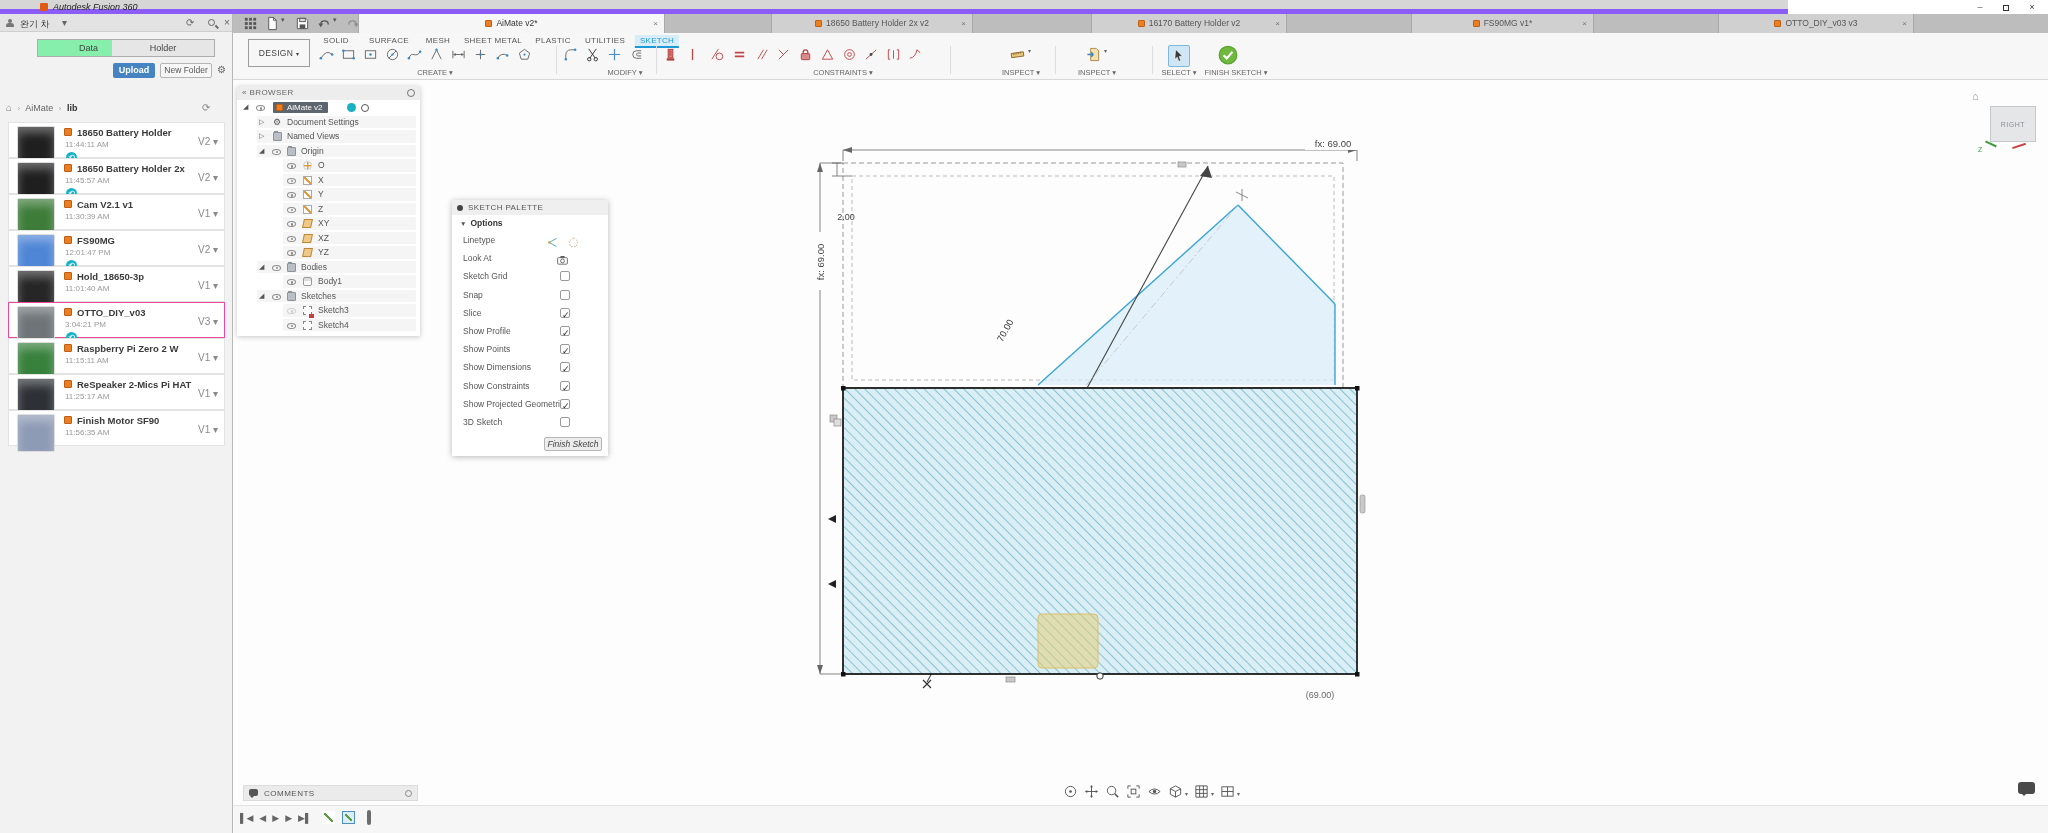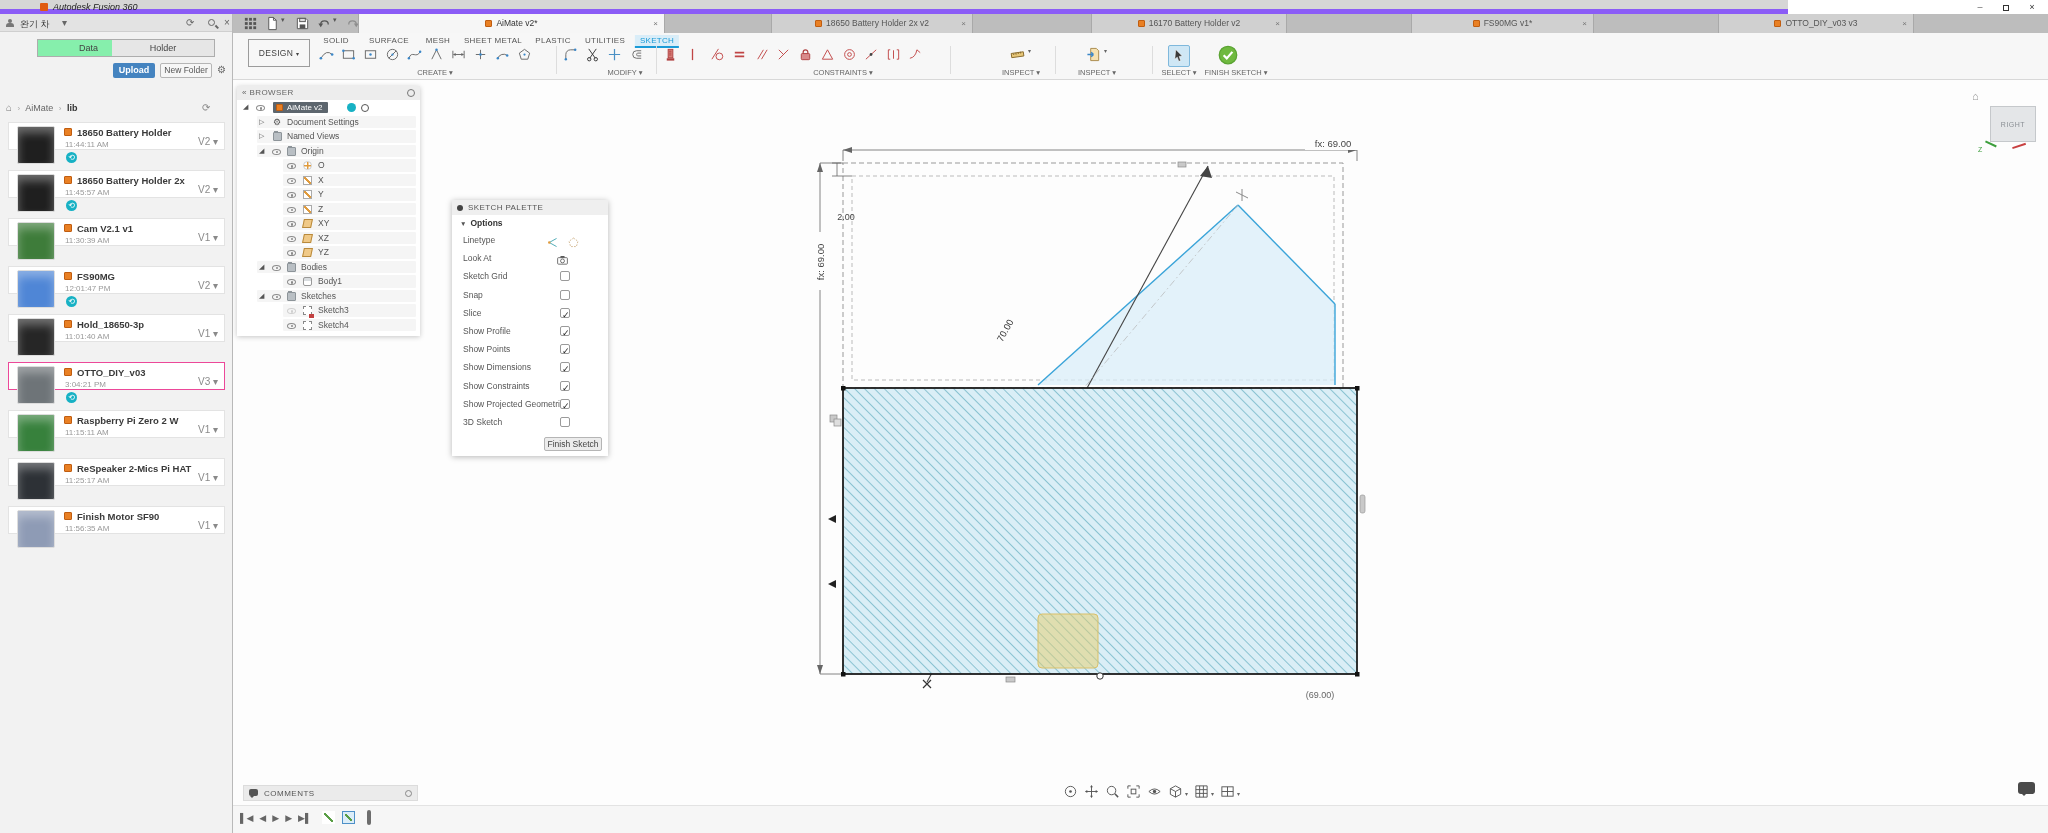--- a/index.html
+++ b/index.html
@@ -30,21 +30,21 @@
   #tab-people{left:112px;background:#e6e6e6;border-left:none;}
   #btn-upload{left:113px;top:49px;width:42px;height:15px;background:#4584c0;color:#fff;font-size:9px;text-align:center;line-height:15px;border-radius:2px;font-weight:bold;}
   #btn-newfolder{left:160px;top:49px;width:52px;height:15px;background:#f6f6f6;border:1px solid #b5b5b5;color:#555;font-size:8.5px;text-align:center;line-height:13px;border-radius:2px;}
   #lp-gear{left:217px;top:50px;font-size:10px;color:#666;}
   #breadcrumb{left:6px;top:88px;font-size:9px;color:#666;}
   #bc-home{color:#777;font-size:10px;}
   .bc-sep{color:#aaa;margin:0 3px;font-size:8px;}
   #bc-cur{font-weight:bold;color:#333;}
   #lp-sync{left:202px;top:88px;font-size:10px;color:#888;}
   #items{left:8px;top:108px;width:217px;}
-  .card{position:relative;width:217px;height:28px;background:#fff;border:1px solid #e3e3e3;margin-bottom:20px;}
+  .card{position:relative;width:217px;height:36px;background:#fff;border:1px solid #e3e3e3;margin-bottom:0;}
   .card.selected{border:1px solid #ec4899;}
   .thumb{position:absolute;left:8px;top:3px;width:38px;height:38px;border-radius:2px;border:1px solid #ddd;box-shadow:inset 0 6px 10px rgba(255,255,255,.35);}
   .cube{position:absolute;left:55px;top:5px;width:8px;height:8px;background:#e98024;border:1px solid #c05d10;border-radius:1px;}
   .iname{position:absolute;left:68px;top:4px;font-size:9.5px;font-weight:bold;color:#3a3a3a;white-space:nowrap;}
   .itime{position:absolute;left:56px;top:17px;font-size:8px;color:#999;}
   .ibadge{position:absolute;left:57px;top:29px;width:11px;height:11px;border-radius:50%;background:#17b1c4;color:#fff;font-size:8px;line-height:11px;text-align:center;display:none;}
   .ibadge.show{display:block;}
   .iver{position:absolute;right:6px;top:13px;font-size:10px;color:#8a8a8a;}
   
   #tabbar{left:233px;top:14px;width:1815px;height:19px;background:#bdbdbd;}
@@ -102,21 +102,21 @@
   #pal-head{height:15px;background:#efefef;line-height:15px;padding-left:16px;color:#555;font-size:8px;letter-spacing:.4px;}
   #pal-dot{position:absolute;left:5px;top:5px;width:6px;height:6px;border-radius:50%;background:#444;}
   #pal-sec{height:16px;line-height:16px;padding-left:8px;font-weight:bold;color:#333;}
   #pal-sec .tw{position:static;margin-right:4px;font-size:6.5px;}
   .prow{position:relative;height:18.2px;line-height:18.2px;padding-left:11px;color:#555;}
   .cb{position:absolute;right:38px;top:4px;width:10px;height:10px;border:1px solid #9a9a9a;border-radius:2px;background:#fff;display:none;}
   .cb.iscb{display:block;}
   .cb.checked:after{content:"✓";position:absolute;left:1px;top:-3px;font-size:9px;color:#222;}
   #pal-linetype-ic{left:94px;top:36px;display:flex;gap:8px;}
   #pal-lookat-ic{left:104px;top:54px;}
-  #pal-finish{position:absolute;right:6px;bottom:5px;width:58px;height:14px;background:#ececec;border:1px solid #b5b5b5;font-size:8.5px;color:#444;text-align:center;line-height:12px;border-radius:2px;}
+  #pal-finish{position:absolute;right:6px;bottom:5px;width:58px;height:14px;background:#ececec;border:1px solid #b5b5b5;font-size:8.5px;color:#444;text-align:center;line-height:12px;border-radius:2px;font-style:italic;}
   
   #comments{left:243px;top:785px;width:175px;height:16px;background:#ebebeb;border:1px solid #dcdcdc;font-size:8px;color:#555;line-height:15px;}
   #cm-ic{position:absolute;left:5px;top:3px;width:9px;height:7px;background:#555;border-radius:2px;}
   #cm-ic:after{content:"";position:absolute;left:1px;top:7px;border:2px solid transparent;border-top-color:#555;}
   #cm-label{position:absolute;left:20px;letter-spacing:.5px;}
   #cm-dot{position:absolute;right:5px;top:4px;width:7px;height:7px;border:1.5px solid #888;border-radius:50%;}
   #timeline{left:240px;top:808px;width:260px;height:20px;}
   .tbtn{display:inline-block;font-size:9px;color:#666;margin-right:6px;vertical-align:middle;}
   .feat{display:inline-block;width:13px;height:13px;border:1px solid #9ab476a;background:#fff;margin-right:3px;vertical-align:middle;position:relative;}
   .feat:after{content:"";position:absolute;left:2px;top:2px;right:2px;bottom:2px;background:linear-gradient(45deg,transparent 40%,#5a9e46 40%,#5a9e46 60%,transparent 60%);}

